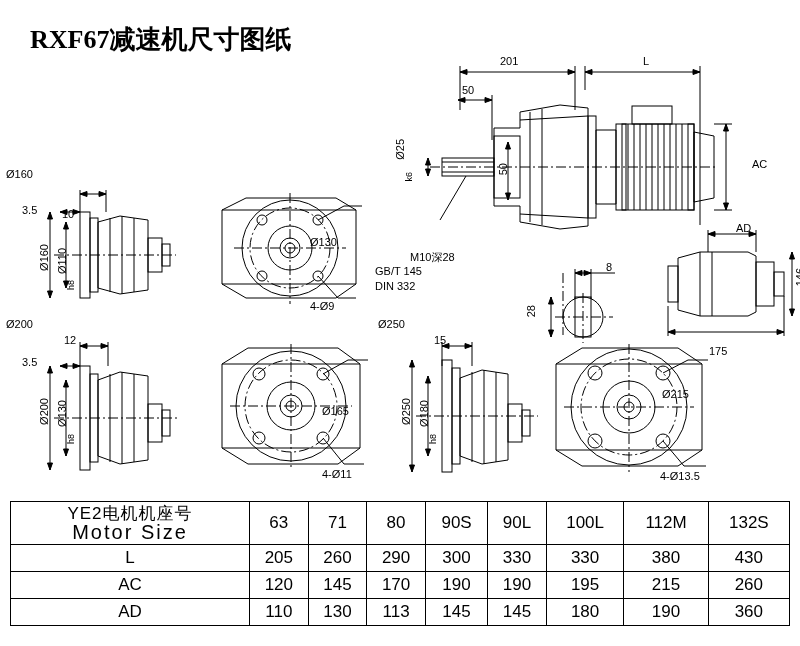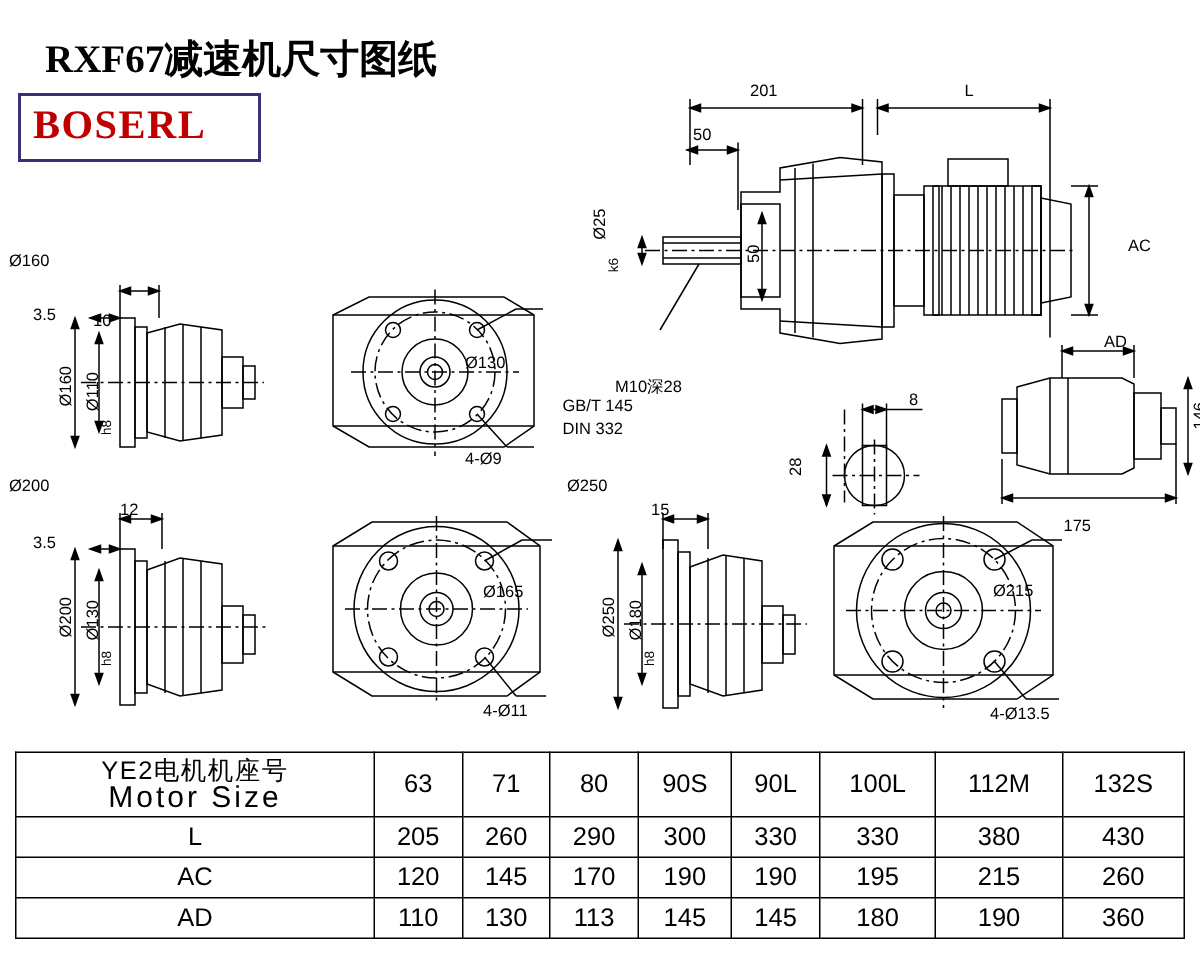--- a/index.html
+++ b/index.html
@@ -52,23 +52,20 @@
   .hdr-en{font-size:20px;letter-spacing:2px;}
   svg{position:absolute;overflow:visible;}
 </style>
 </head>
 <body>
 
 <div class="page">
 
   <div class="abs ttl">RXF67减速机尺寸图纸</div>
 
-  <div class="abs logo">
-    <span>BOSERL</span>
-  </div>
 
   <svg style="left:370px;top:50px;" width="420" height="230">
     <g stroke="#000" fill="none" stroke-width="1">
 
       <line x1="90" y1="22" x2="205" y2="22"></line>
       <path d="M90,22 l7,-2.5 l0,5 z" fill="#000"></path>
       <path d="M205,22 l-7,-2.5 l0,5 z" fill="#000"></path>
       <line x1="90" y1="16" x2="90" y2="60"></line>
       <line x1="205" y1="16" x2="205" y2="60"></line>
 
@@ -281,21 +278,21 @@
 
       <line x1="30" y1="34" x2="30" y2="138"></line>
       <path d="M30,34 l-2.5,7 l5,0 z" fill="#000"></path>
       <path d="M30,138 l-2.5,-7 l5,0 z" fill="#000"></path>
 
       <line x1="46" y1="48" x2="46" y2="124"></line>
       <path d="M46,48 l-2.5,7 l5,0 z" fill="#000"></path>
       <path d="M46,124 l-2.5,-7 l5,0 z" fill="#000"></path>
     </g>
   </svg>
-  <div class="abs lbl" style="left:80px;top:334px;">12</div>
+  <div class="abs lbl" style="left:64px;top:334px;">12</div>
   <div class="abs lbl" style="left:22px;top:356px;">3.5</div>
   <div class="abs lbl vert" style="left:38px;top:398px;">Ø200</div>
   <div class="abs lbl vert" style="left:56px;top:400px;">Ø130</div>
   <div class="abs lbl sm vert" style="left:66px;top:434px;">h8</div>
 
   <svg style="left:216px;top:338px;" width="165" height="142">
     <g stroke="#000" fill="none" stroke-width="1">
       <path d="M6,26 L32,10 L122,10 L144,26 L144,110 L122,126 L32,126 L6,110 Z"></path>
       <line x1="6" y1="26" x2="144" y2="26"></line>
       <line x1="6" y1="110" x2="144" y2="110"></line>
@@ -309,21 +306,21 @@
       <circle cx="107" cy="36" r="6"></circle>
       <circle cx="43" cy="36" r="6"></circle>
       <circle cx="107" cy="100" r="6"></circle>
       <circle cx="43" cy="100" r="6"></circle>
       <line x1="107" y1="36" x2="132" y2="22"></line>
       <line x1="132" y1="22" x2="152" y2="22"></line>
       <line x1="107" y1="100" x2="128" y2="126"></line>
       <line x1="128" y1="126" x2="148" y2="126"></line>
     </g>
   </svg>
-  <div class="abs lbl" style="left:322px;top:389px;">Ø165</div>
+  <div class="abs lbl" style="left:322px;top:405px;">Ø165</div>
   <div class="abs lbl" style="left:322px;top:468px;">4-Ø11</div>
 
   <div class="abs lbl" style="left:378px;top:318px;">Ø250</div>
   <svg style="left:392px;top:332px;" width="160" height="145">
     <g stroke="#000" fill="none" stroke-width="1">
 
       <line x1="50" y1="14" x2="80" y2="14"></line>
       <path d="M50,14 l7,-2.5 l0,5 z" fill="#000"></path>
       <path d="M80,14 l-7,-2.5 l0,5 z" fill="#000"></path>
       <line x1="50" y1="10" x2="50" y2="34"></line>

